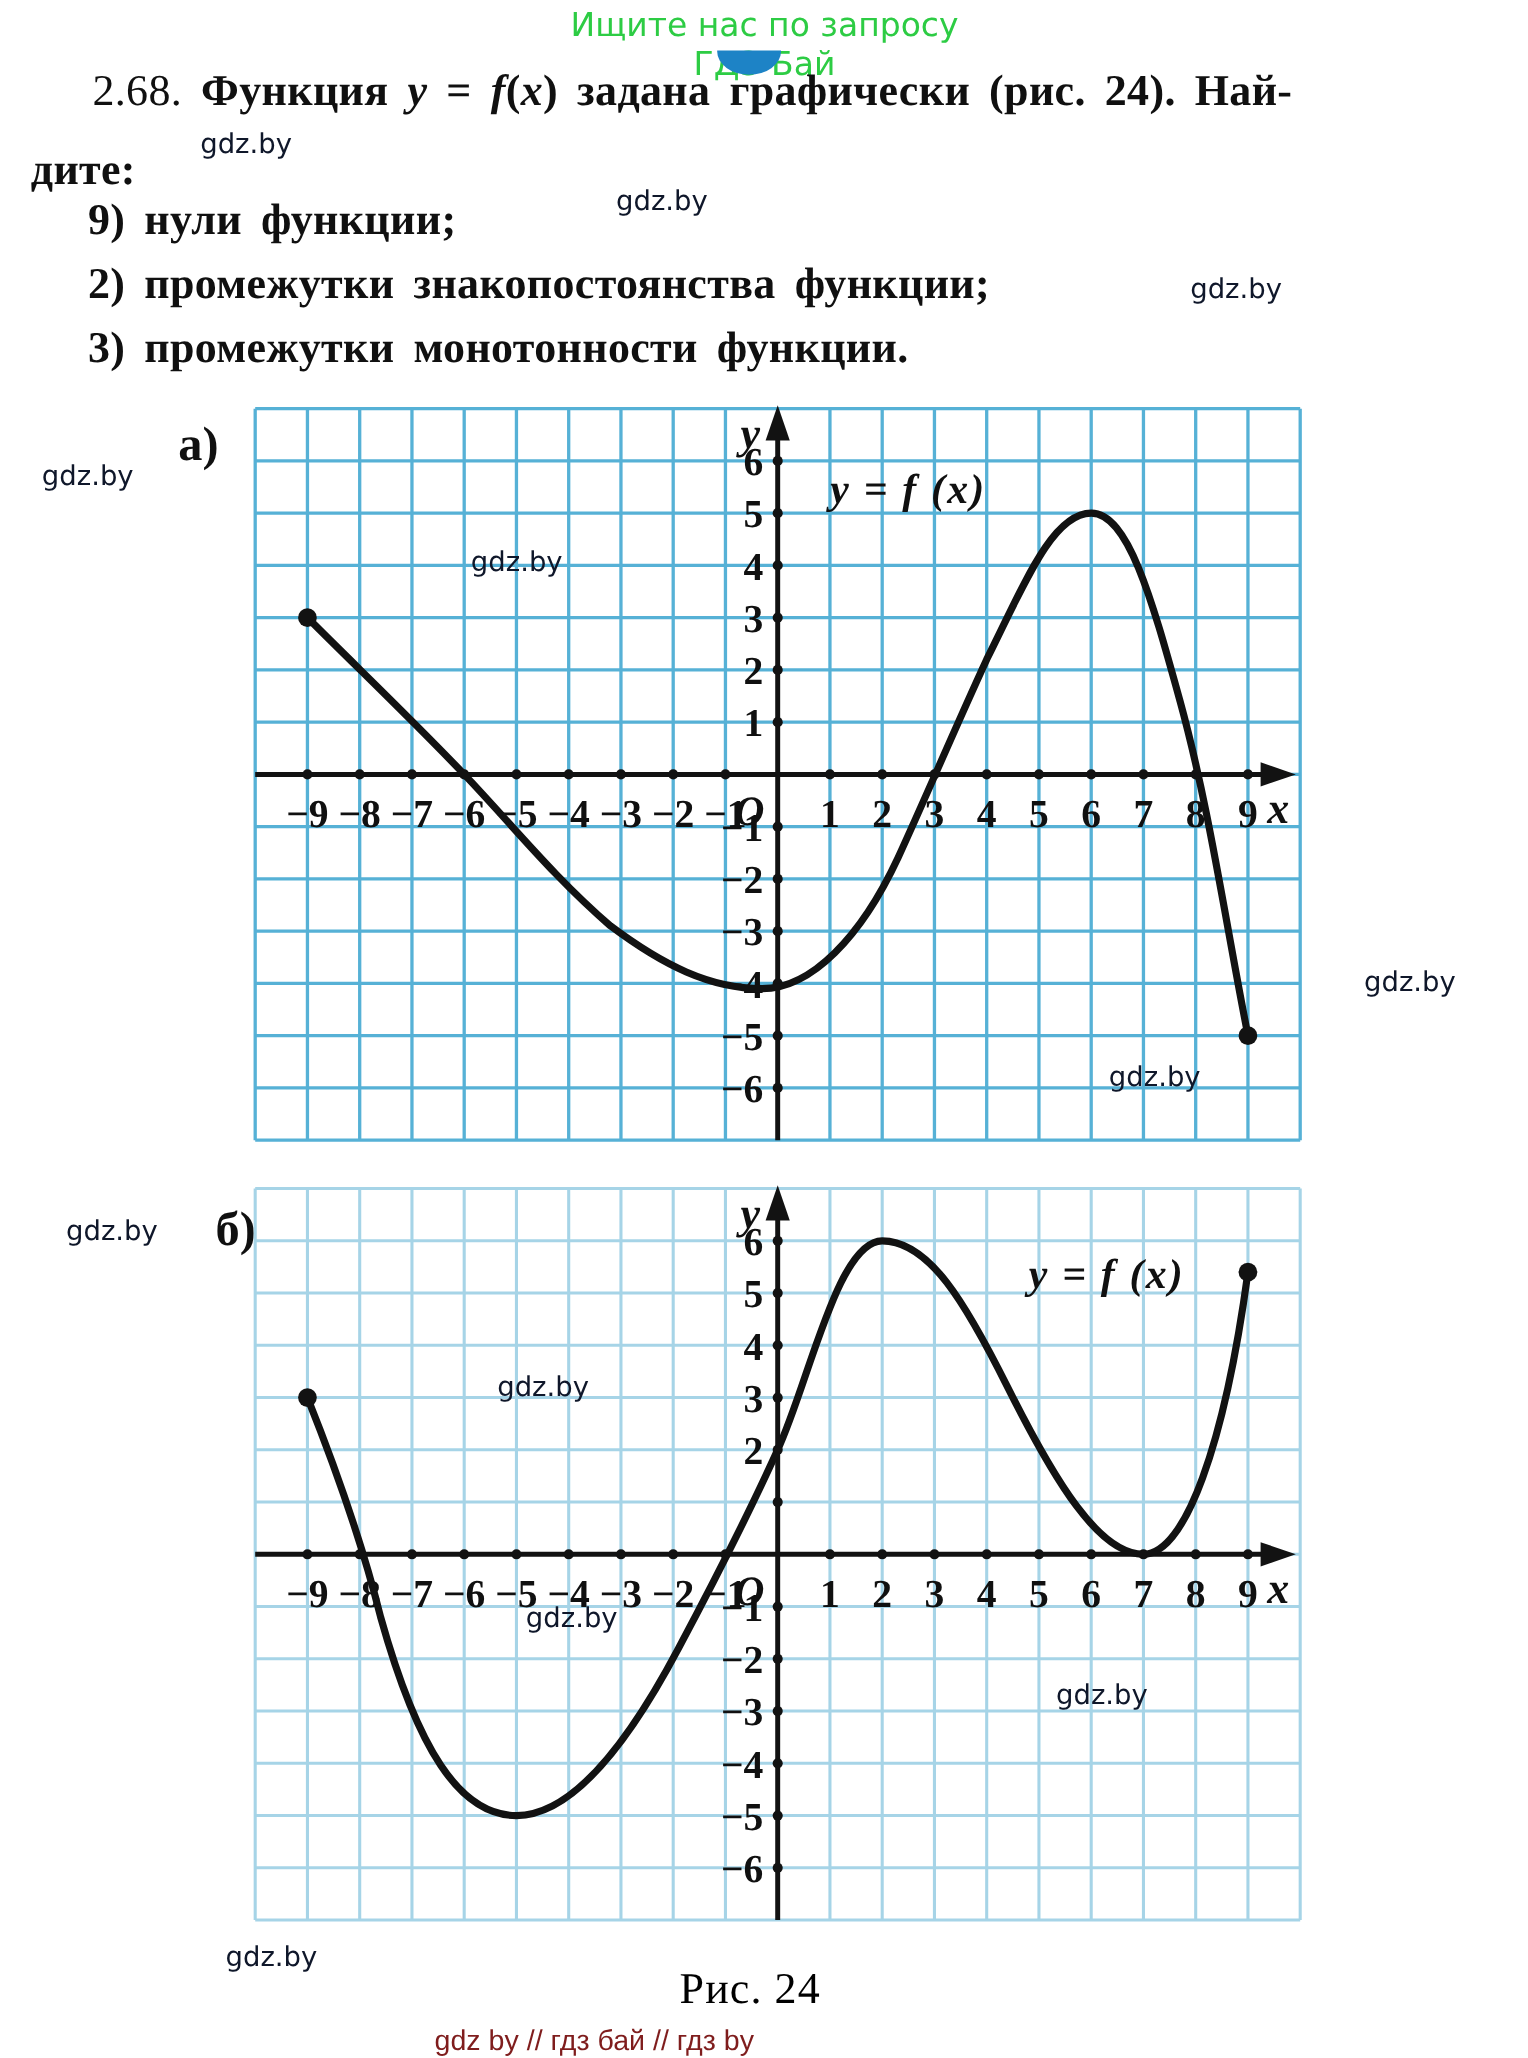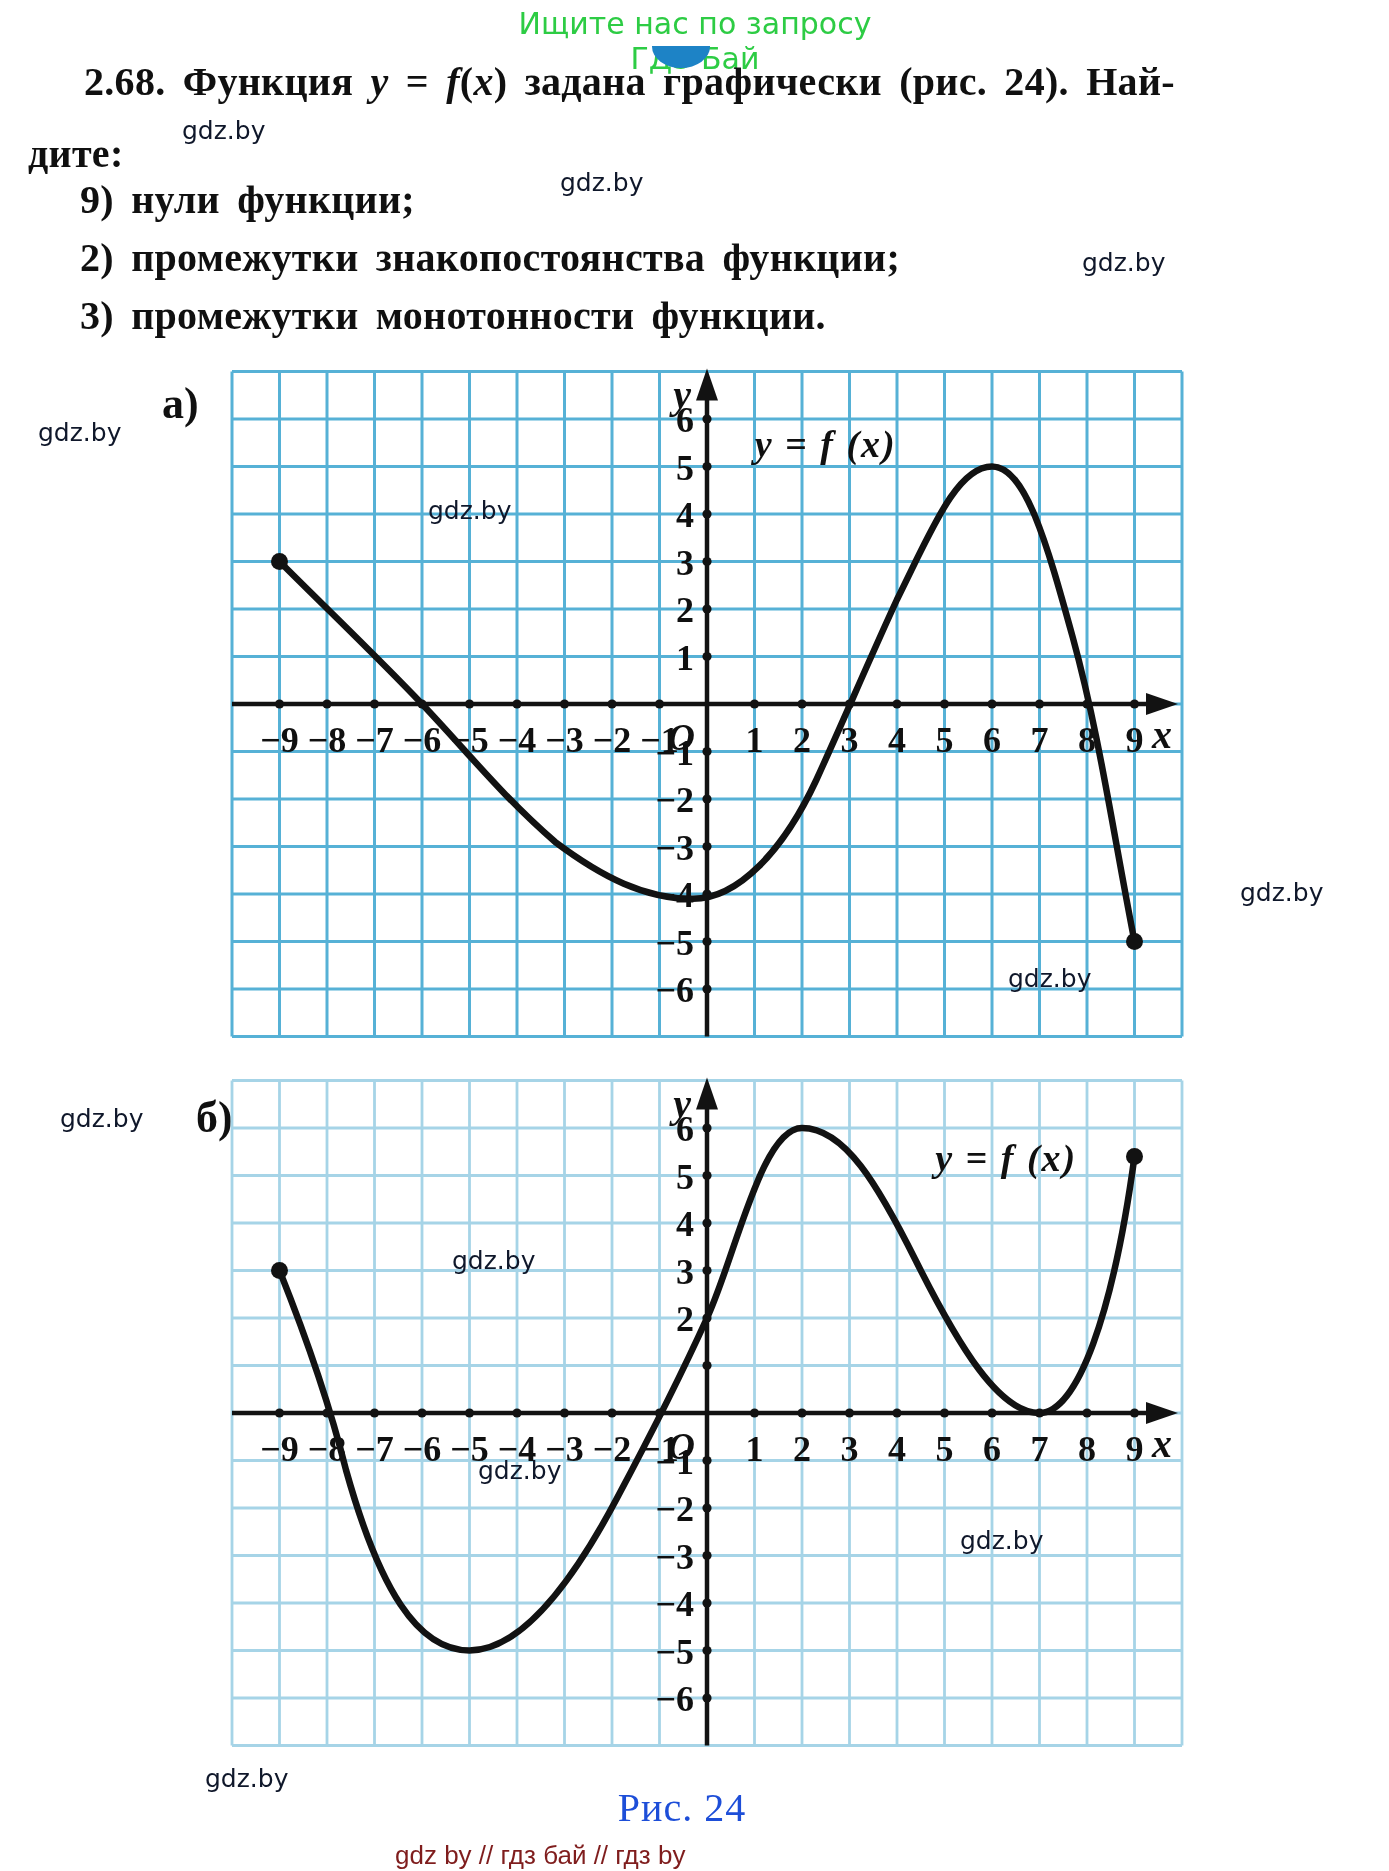--- a/index.html
+++ b/index.html
@@ -2,25 +2,25 @@
 <html><head>
 <meta charset="utf-8">
 <style>
   html,body{margin:0;padding:0;}
   body{width:1389px;height:1871px;position:relative;background:#ffffff;
        font-family:"Liberation Serif",serif;color:#101010;overflow:hidden;}
   .abs{position:absolute;}
   .promo{font-family:"DejaVu Sans",sans-serif;font-size:30px;color:#2dcc44;text-align:center;}
   .bluecap{background:#1d83c6;border-radius:0 0 30px 30px / 0 0 22px 22px;}
   .ptext{font-size:40px;font-weight:600;letter-spacing:.3px;word-spacing:7px;white-space:nowrap;}
-  .ptext .num{font-weight:700;}
+  .ptext .num{font-weight:400;}
   .ptext .mi{font-style:italic;}
   .plabel{font-size:44px;font-weight:700;}
   .wm{position:absolute;font-family:"DejaVu Sans",sans-serif;font-size:25px;color:#0f172a;white-space:nowrap;}
-  .caption{font-size:40px;color:#1d4ed8;text-align:center;letter-spacing:1px;}
+  .caption{font-size:40px;color:#000000;text-align:center;letter-spacing:1px;}
   .footer{font-family:Liberation Sans, sans-serif;font-size:26px;color:#7f1d1d;text-align:left;white-space:nowrap;}
   svg text{font-family:"Liberation Serif",serif;}
   svg .num{font-size:36px;font-weight:700;fill:#101010;}
   svg .axletter{font-size:40px;font-weight:700;font-style:italic;fill:#101010;}
   svg .olab{font-size:38px;font-weight:600;font-style:italic;fill:#101010;}
   svg .ftitle{font-size:38px;font-weight:700;font-style:italic;fill:#101010;letter-spacing:2px;}
 </style>
 </head>
 <body>
 

